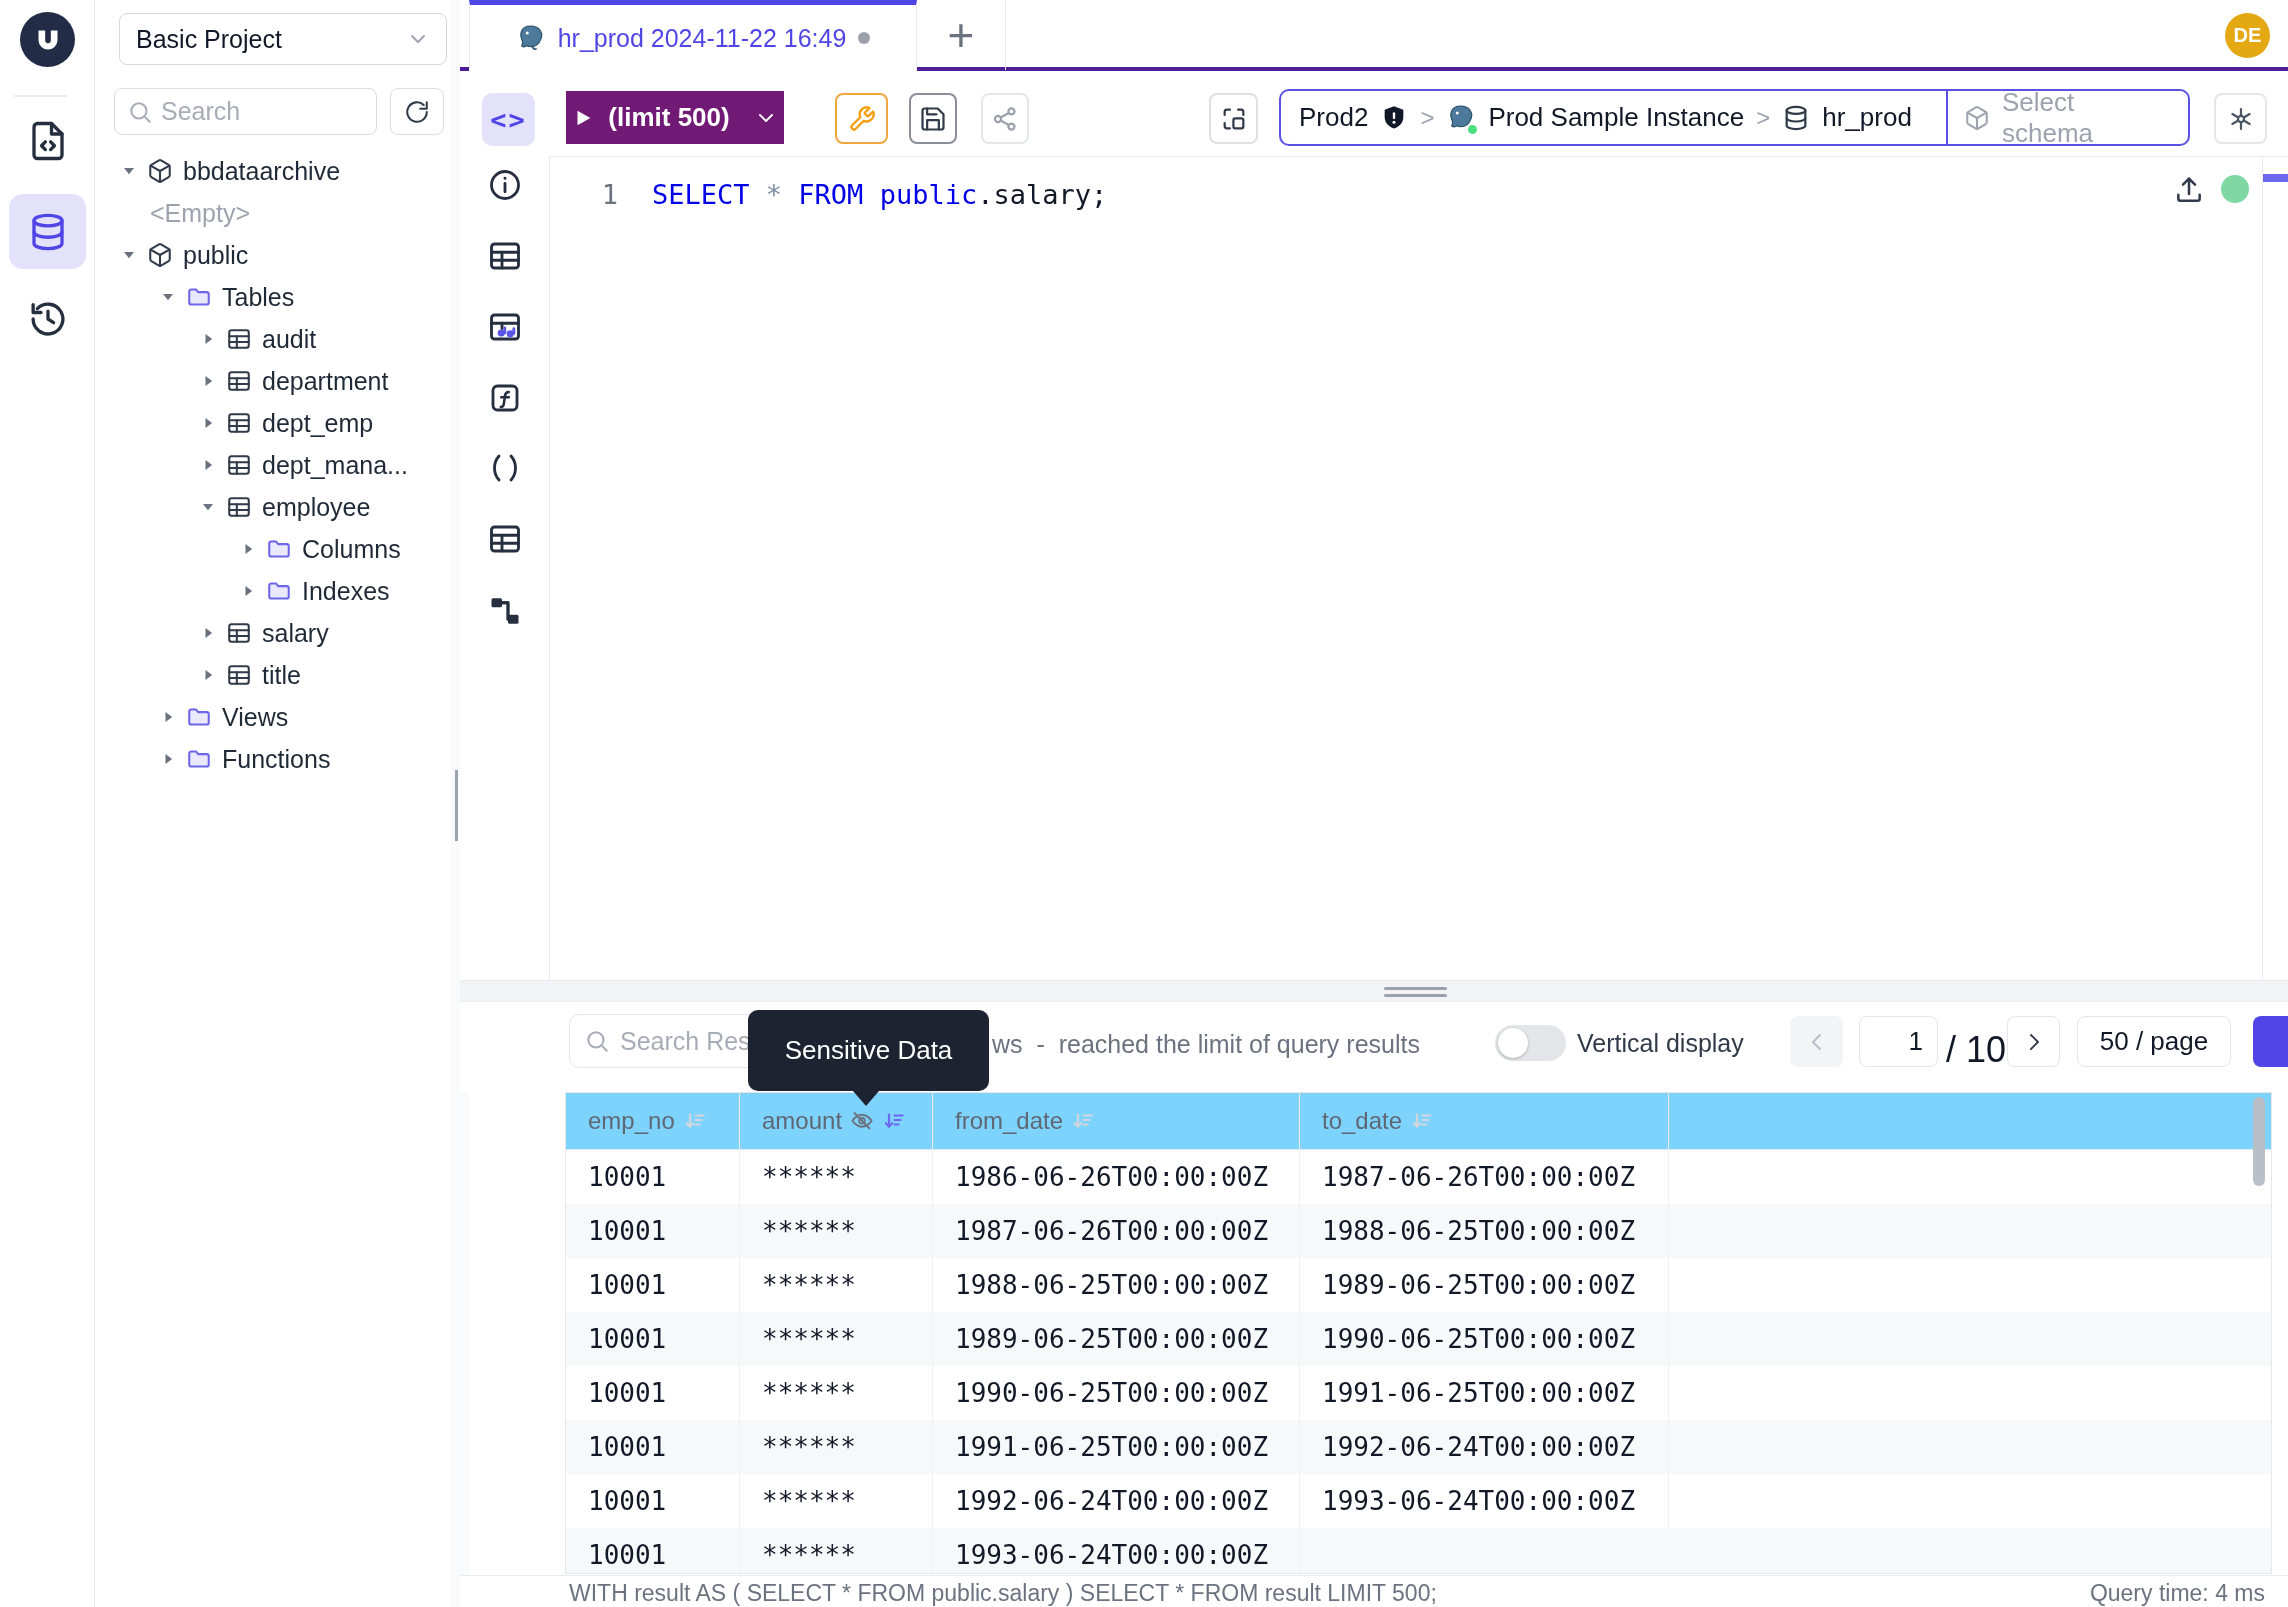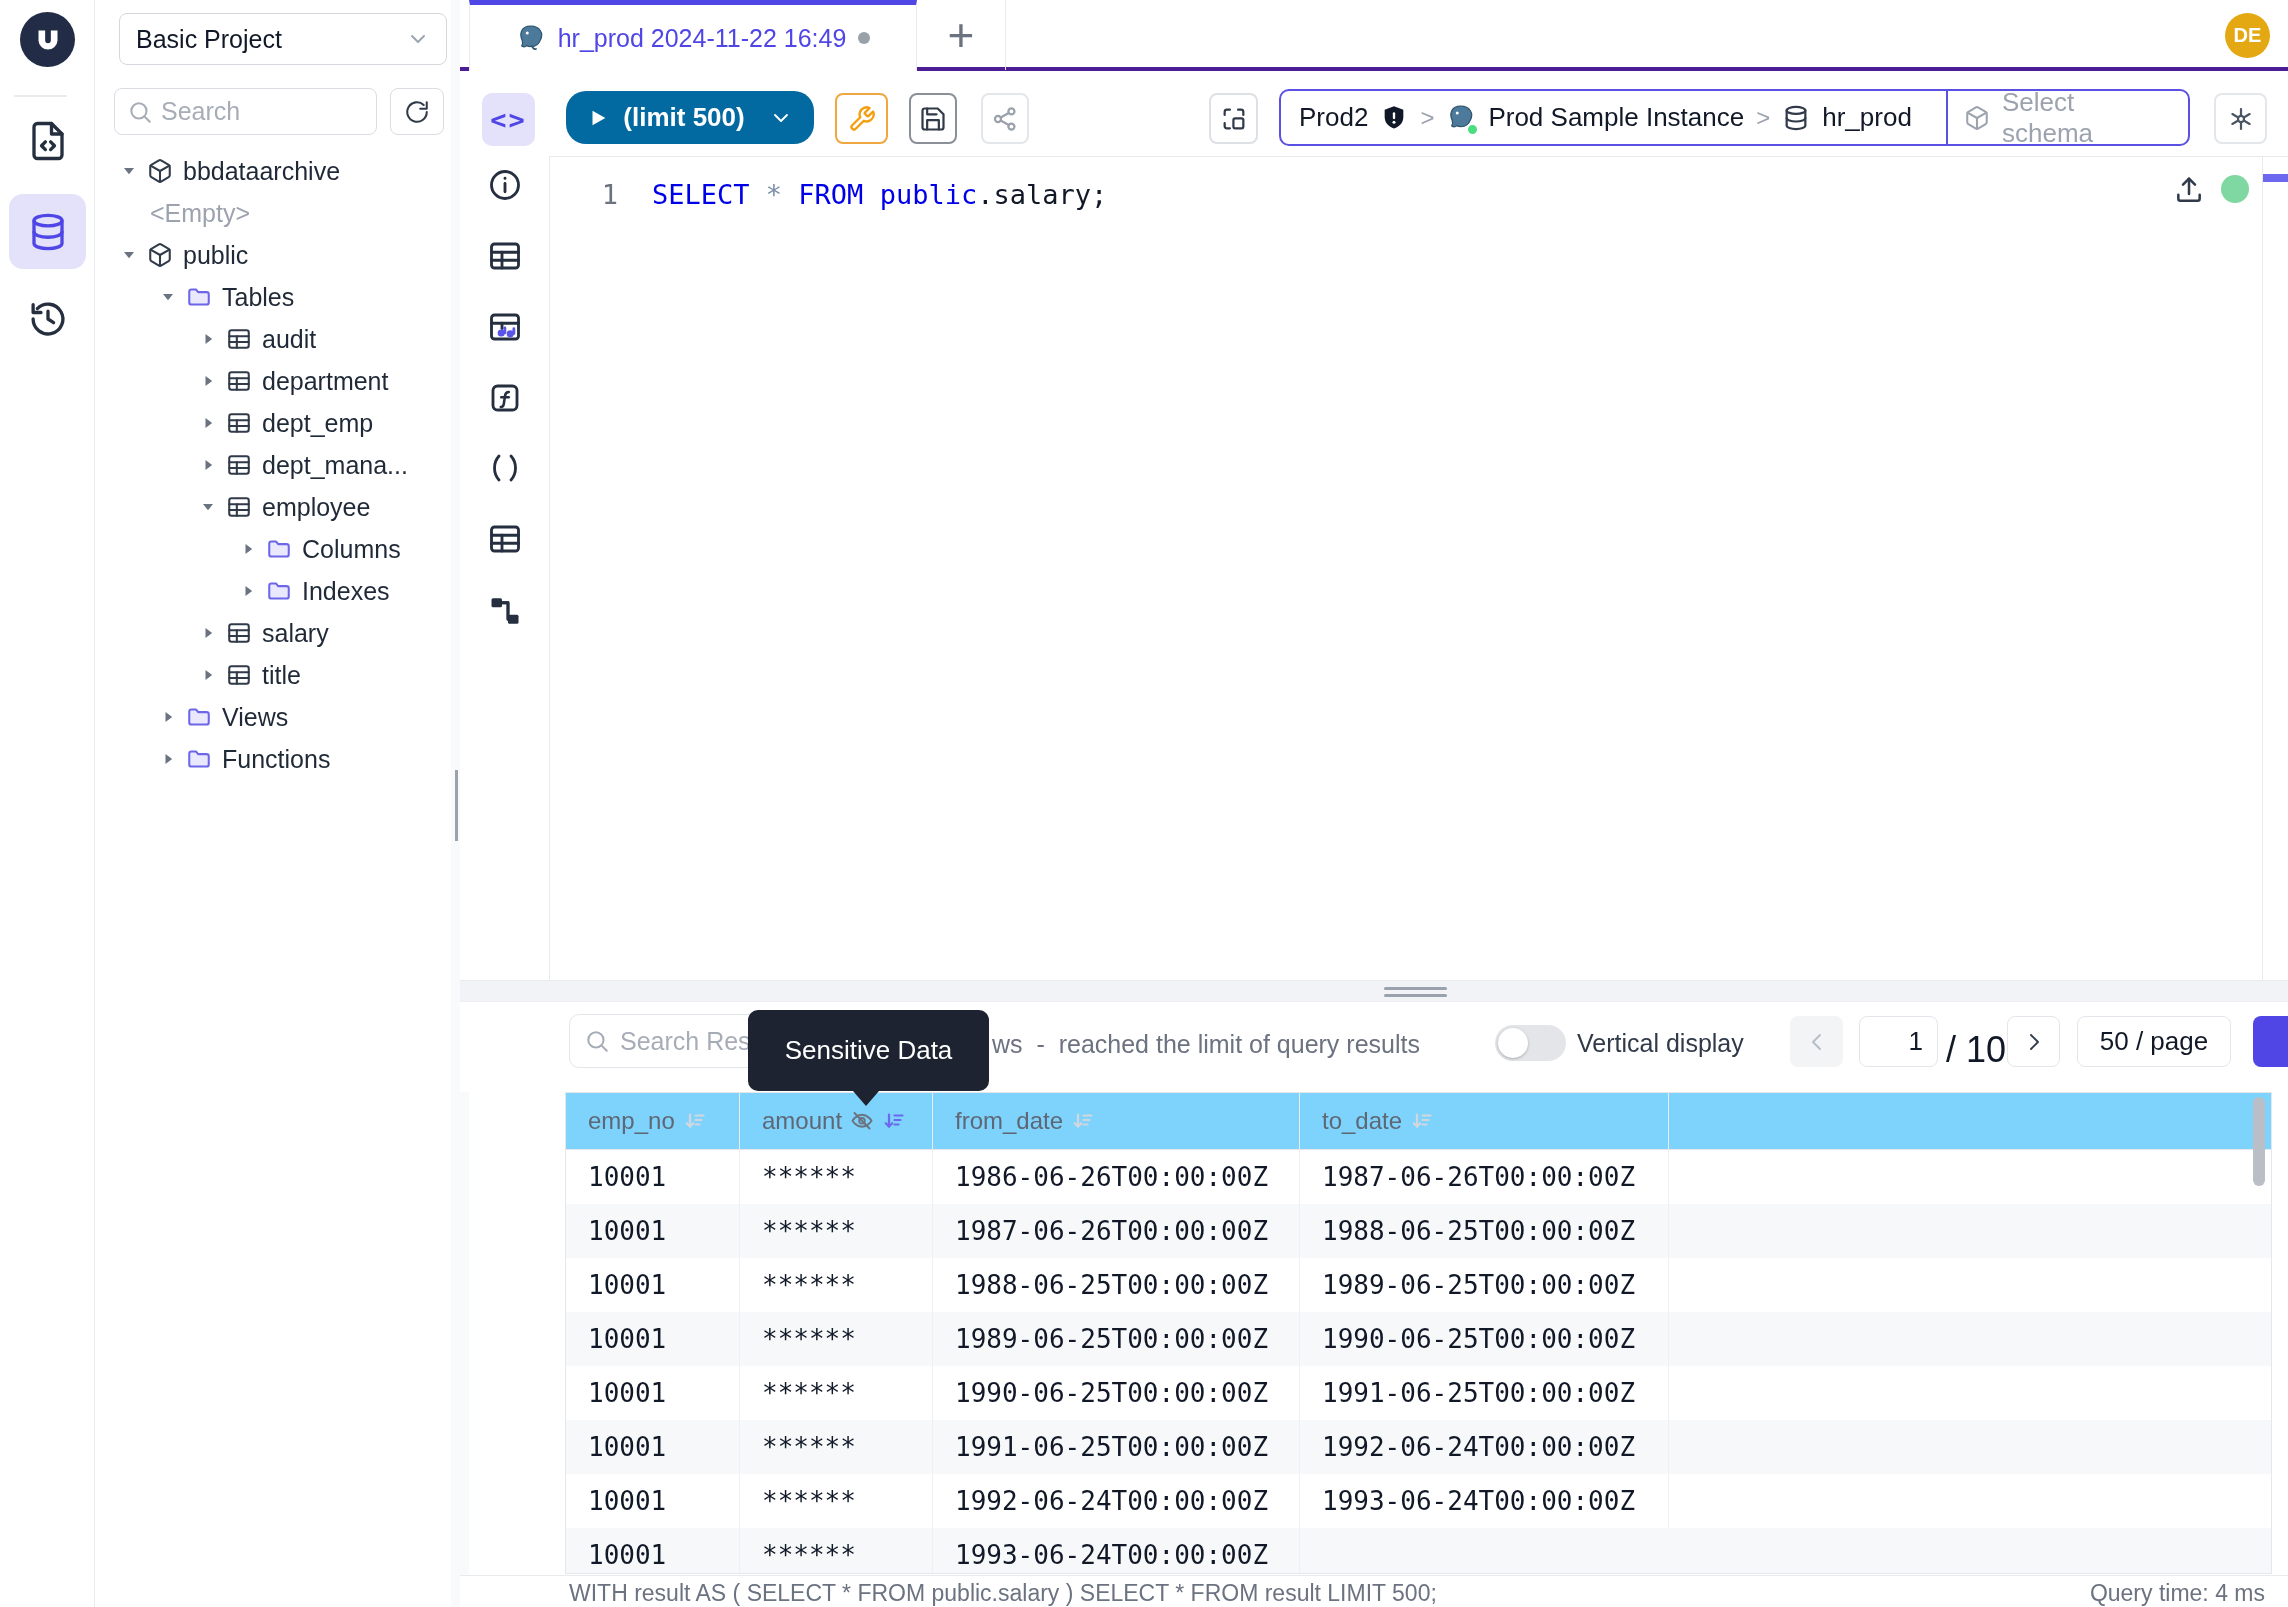--- a/index.html
+++ b/index.html
@@ -53,21 +53,21 @@
   #newtab { position:absolute; left:457px; top:0; width:89px; height:70px; border-right:1px solid #e8eaee;
     display:flex; align-items:center; justify-content:center; font-size:46px; font-weight:300; color:#6b7280; }
   #avatar { position:absolute; right:19px; top:13px; width:45px; height:45px; border-radius:50%; background:#e3a812;
     display:flex; align-items:center; justify-content:center; color:#fff; font-size:20px; font-weight:bold; }
 
   
   #toolbar { position:absolute; left:0; top:71px; right:0; height:85px; background:#fff; }
   #code-view-btn { position:absolute; left:22px; top:22px; width:53px; height:53px; background:#e4e2fa; border-radius:10px;
     display:flex; align-items:center; justify-content:center; color:#4f46e5;
     font-family:"DejaVu Sans Mono",monospace; font-size:27px; font-weight:bold; letter-spacing:2px; }
-  #run-btn { position:absolute; left:106px; top:20px; width:248px; height:53px; background:#0369a1; border-radius:20px;
+  #run-btn { position:absolute; left:106px; top:20px; width:218px; height:53px; background:#701a75; border-radius:0;
     display:flex; align-items:center; justify-content:center; gap:14px; color:#fff; }
   #run-btn .plabel { font-size:26px; font-weight:600; }
   #run-btn .icon { width:22px; height:22px; }
   #run-btn .chev { width:24px; height:24px; margin-left:10px; }
   .tool-sq { position:absolute; top:22px; height:51px; border-radius:8px; background:#fff;
     display:flex; align-items:center; justify-content:center; }
   #tweak-btn { left:375px; width:53px; border:2px solid #f0a73f; color:#f59e0b; }
   #save-btn  { left:449px; width:48px; border:2px solid #8a9097; color:#303a49; }
   #share-btn { left:521px; width:48px; border:2px solid #e3e6ea; color:#9aa1aa; }
   #batch-btn { left:749px; width:49px; border:2px solid #dde0e5; color:#303a49; }

